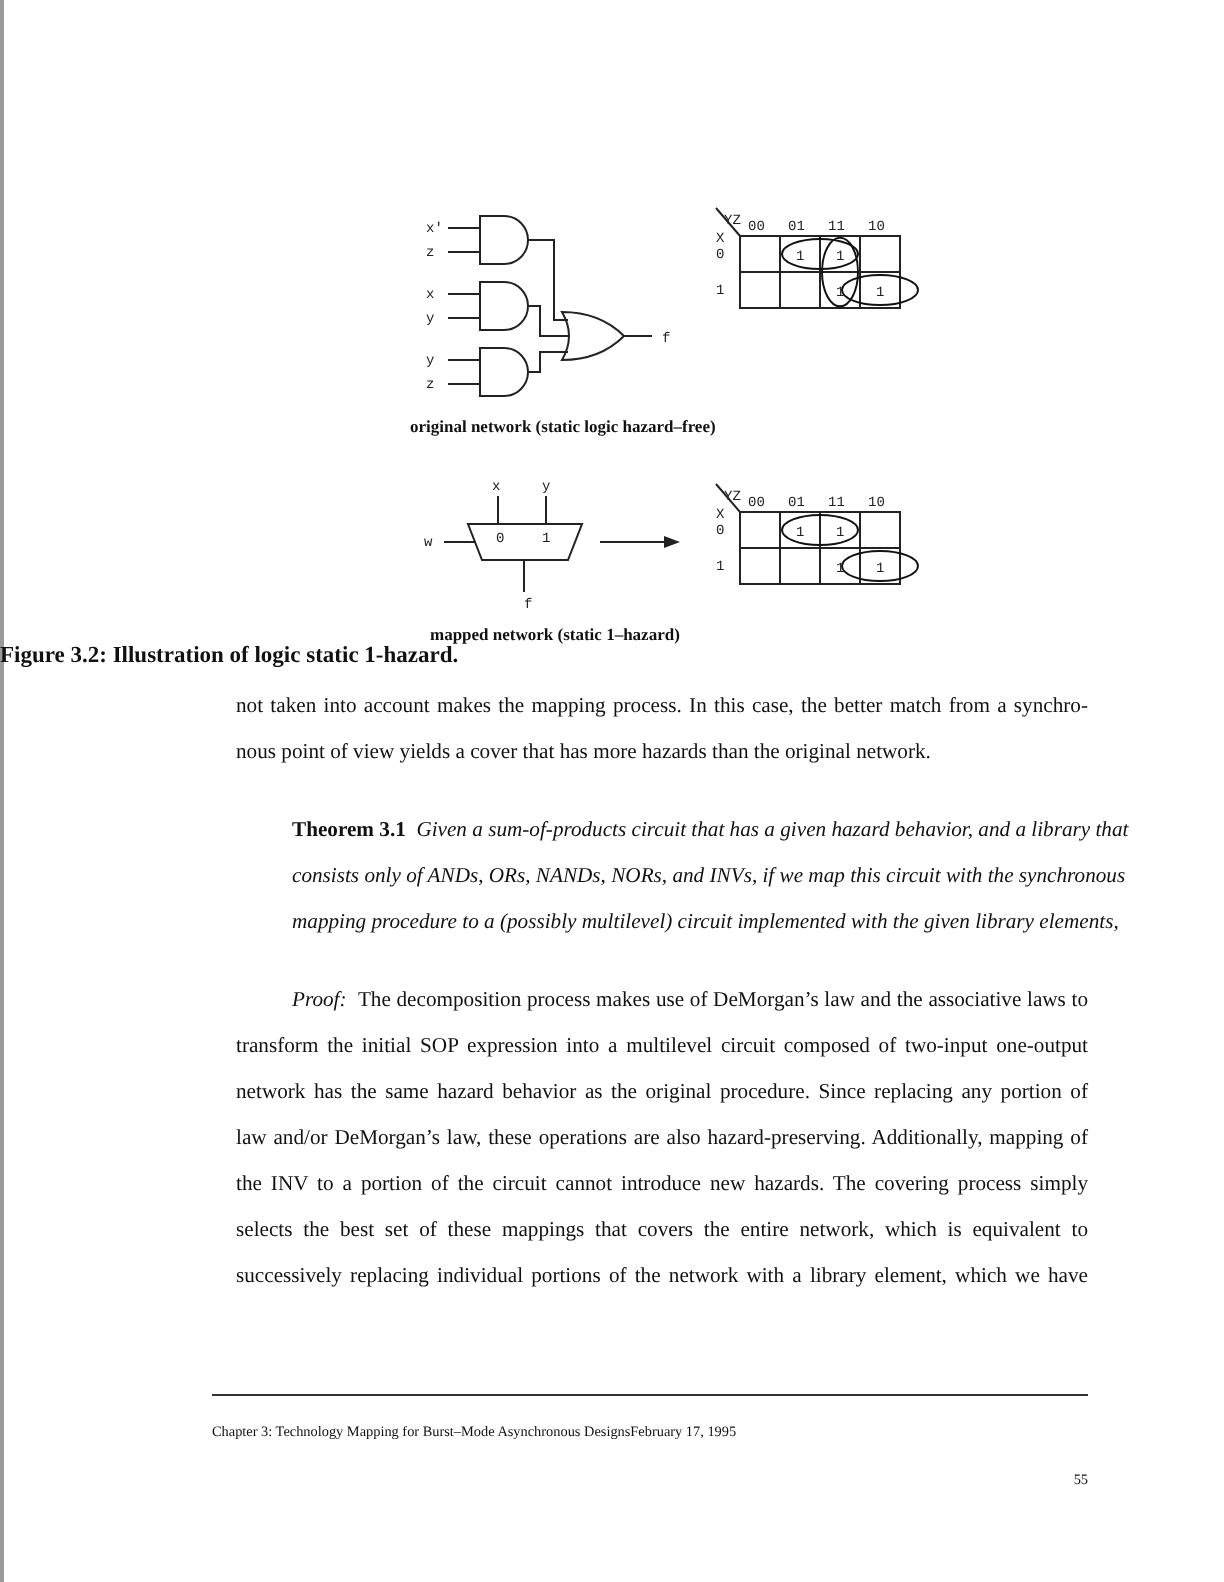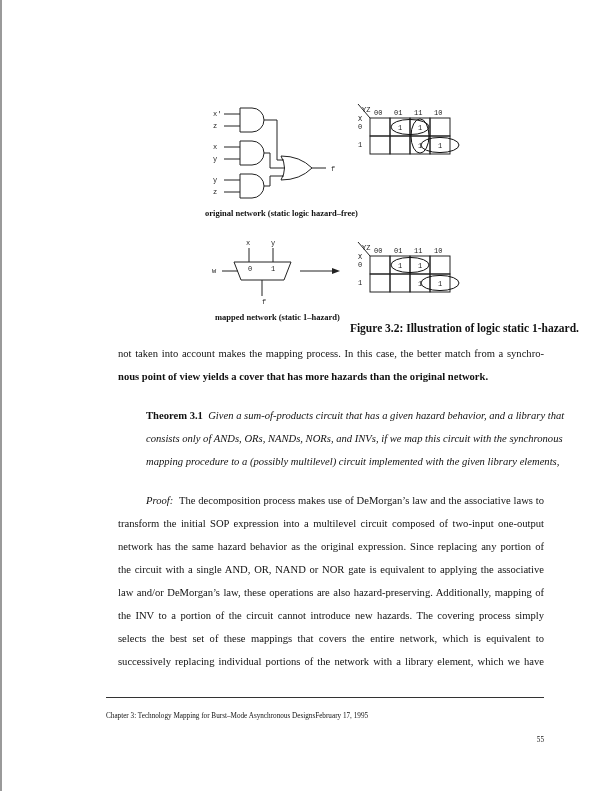--- a/index.html
+++ b/index.html
@@ -3,25 +3,25 @@
 <meta charset="utf-8">
 <style>
   html, body { margin: 0; padding: 0; background: #ffffff; }
   body { width: 612px; height: 791px; position: relative; overflow: hidden;
          font-family: "Liberation Serif", "DejaVu Serif", serif; color: #111; }
   .left-edge { position: absolute; left: 0; top: 0; width: 2px; height: 791px; background: #9a9a9a; }
   .fig { position: absolute; left: 0; top: 0; width: 612px; height: 340px; }
   .fig svg { position: absolute; left: 0; top: 0; }
   .mono { font-family: "Liberation Mono", "DejaVu Sans Mono", monospace; font-size: 7px; fill: #222; }
   .cap-small { position: absolute; font-family: "Liberation Serif", serif; font-weight: bold; font-size: 8.5px; color: #111; }
-  .fig-caption { position: absolute; left: 0; width: 579px; top: 322px; text-align: right;
+  .fig-caption { position: absolute; left: 0; width: 579px; top: 322px; text-align: left;
                  font-weight: bold; font-size: 11.5px; }
   .para { position: absolute; left: 118px; width: 426px; font-size: 10.6px; line-height: 23px; text-align: justify; }
   .para .line { display: block; text-align: justify; text-align-last: justify; white-space: nowrap; }
-  .para .line.last { text-align-last: left; font-weight: bold; }
+  .para .line.last { text-align-last: left; }
   .thm-label { font-weight: bold; font-style: normal; }
   .italic { font-style: italic; margin-left: 28px; }
   .footer-rule { position: absolute; left: 106px; top: 697px; width: 438px; height: 1px; background: #333; }
   .footer { position: absolute; top: 712px; left: 106px; width: 438px; font-size: 7.2px; }
   .footer .page-num { position: absolute; right: 0; top: 0; margin-top: 24px; }
 </style>
 </head>
 <body>
 
 <div class="left-edge"></div>
@@ -140,22 +140,21 @@
 
 <div class="para" style="top:404px;">
   <span class="line italic"><span class="thm-label">Theorem 3.1</span>&nbsp;&nbsp;<span>Given a sum-of-products circuit that has a given hazard behavior, and a library that</span></span>
   <span class="line italic">consists only of ANDs, ORs, NANDs, NORs, and INVs, if we map this circuit with the synchronous</span>
   <span class="line italic">mapping procedure to a (possibly multilevel) circuit implemented with the given library elements,</span>
 </div>
 
 <div class="para" style="top:489px;">
   <span class="line"><span class="italic">Proof:</span>&nbsp;&nbsp;<span>The decomposition process makes use of DeMorgan’s law and the associative laws to</span></span>
   <span class="line">transform the initial SOP expression into a multilevel circuit composed of two-input one-output</span>
-  <span class="line">network has the same hazard behavior as the original expression. Since replacing any portion of</span>
-  <span class="line">the circuit with a single AND, OR, NAND or NOR gate is equivalent to applying the associative</span>
+  <span class="line">network has the same hazard behavior as the original procedure. Since replacing any portion of</span>
   <span class="line">law and/or DeMorgan’s law, these operations are also hazard-preserving. Additionally, mapping of</span>
   <span class="line">the INV to a portion of the circuit cannot introduce new hazards. The covering process simply</span>
   <span class="line">selects the best set of these mappings that covers the entire network, which is equivalent to</span>
   <span class="line">successively replacing individual portions of the network with a library element, which we have</span>
 </div>
 
 <div class="footer-rule"></div>
 <div class="footer">
   <span>Chapter 3: Technology Mapping for Burst–Mode Asynchronous DesignsFebruary 17, 1995</span>
   <span class="page-num">55</span>

